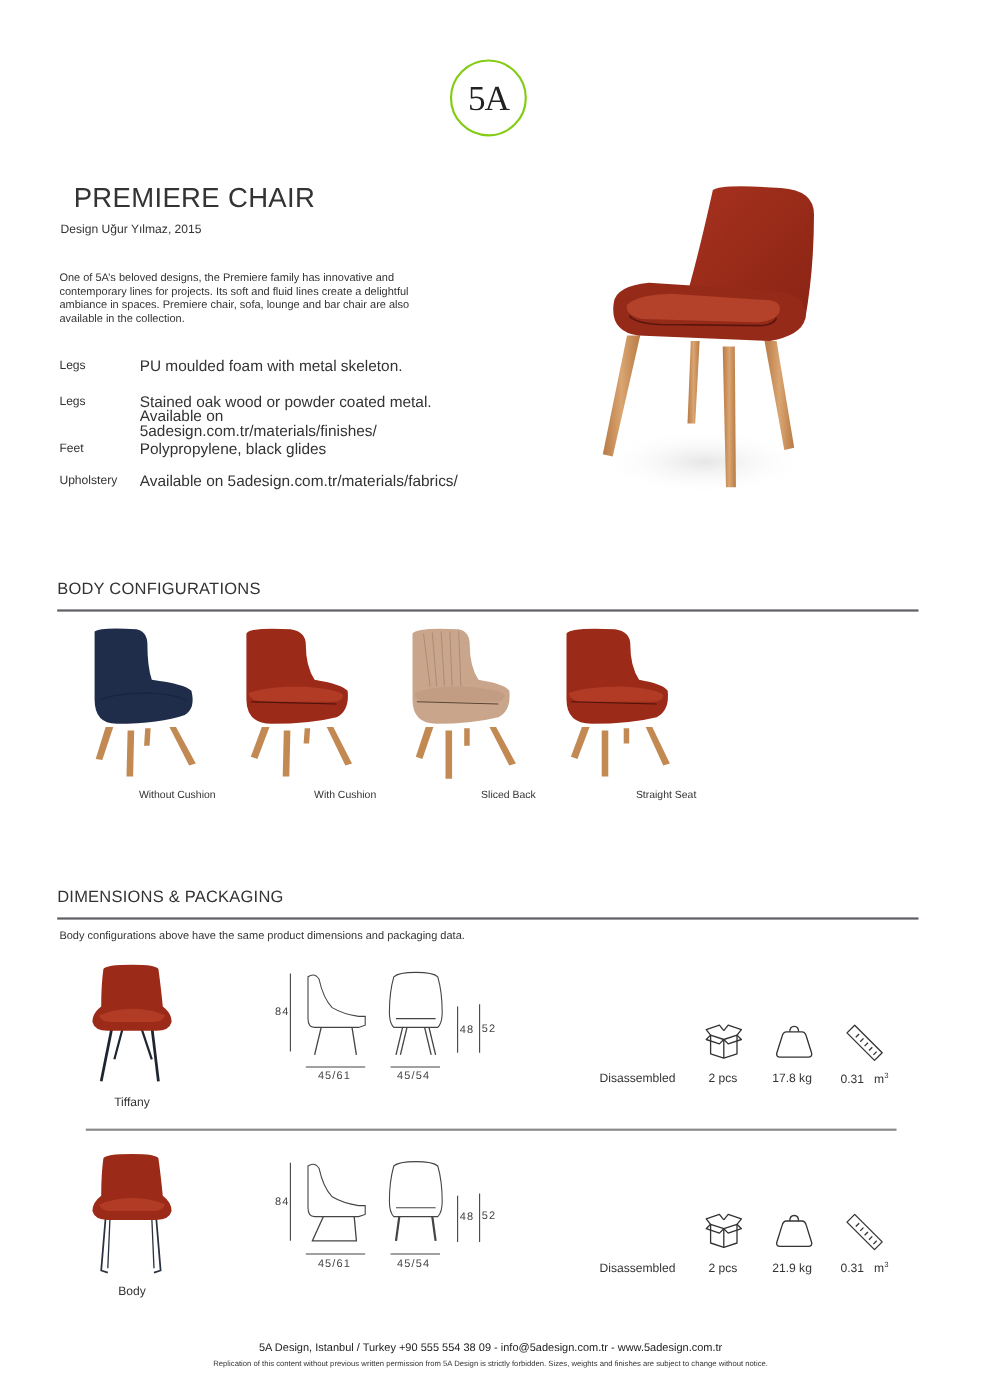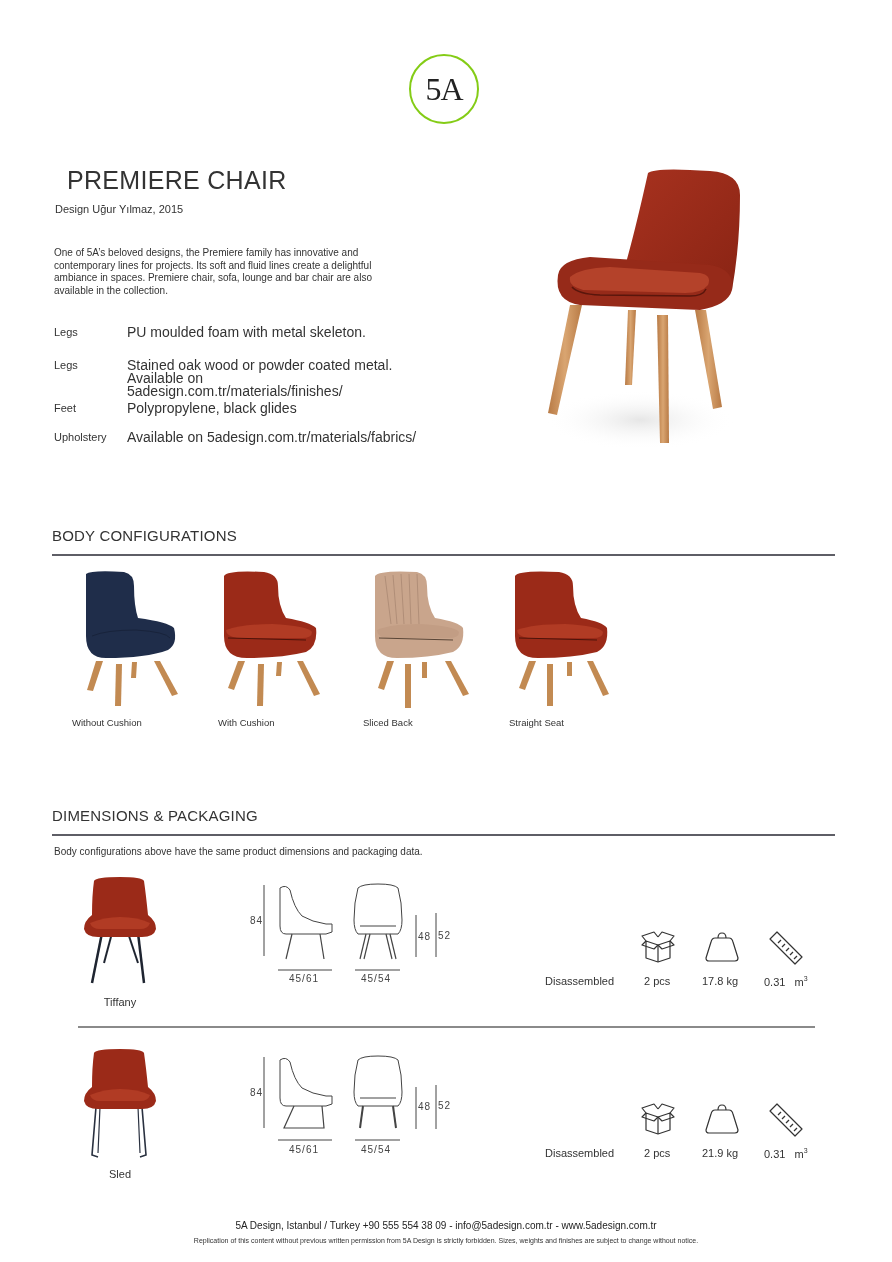--- a/index.html
+++ b/index.html
@@ -25,21 +25,21 @@
   
   .section-title { left: 52px; font-size: 15px; color: #333; letter-spacing: 0.2px; }
   .rule { height: 1.5px; background: #5e5e66; }
   .rule-light { height: 1.5px; background: #8a8a8a; }
 
   .note { left: 54px; top: 846px; font-size: 10px; color: #333; }
 
   
   .config-item { position: absolute; top: 566px; width: 140px; height: 170px; }
   .config-item svg { position: absolute; left: 0; top: 0; }
-  .config-label { position: absolute; top: 151px; left: 16px; width: 140px; text-align: left; font-size: 9.5px; color: #333; }
+  .config-label { position: absolute; top: 151px; left: 0; width: 140px; text-align: right; font-size: 9.5px; color: #333; }
 
   
   .dim-row { position: absolute; left: 0; width: 892px; }
   .model-label { position: absolute; width: 80px; text-align: center; font-size: 11px; color: #333; }
   .dim-num { position: absolute; font-size: 10px; color: #444; letter-spacing: 1px; }
   .pack-text { position: absolute; font-size: 11px; color: #333; }
   .sup { font-size: 7px; vertical-align: super; }
 
   
   .footer-main { left: 0; top: 1220px; width: 892px; text-align: center; font-size: 10px; color: #222; }
@@ -241,21 +241,21 @@
 
 <div class="abs rule-light" style="left:78px; top:1026px; width:737px;"></div>
 
 <div class="dim-row" style="top:1042px; height:150px;">
   <svg class="abs" style="left:80px; top:5px;" width="80" height="120" viewBox="0 0 80 120">
     <path d="M16,60 L12,108 L18,110 M62,60 L66,108 L60,110" fill="none" stroke="#2a3140" stroke-width="1.6"></path>
     <path d="M20,60 L18,106 M58,60 L60,106" fill="none" stroke="#2a3140" stroke-width="1.2"></path>
     <path d="M14,6 Q16,2 40,2 Q62,2 64,6 Q66,20 68,40 Q76,46 76,54 Q74,62 62,62 L18,62 Q6,62 4,54 Q4,46 12,40 Q12,20 14,6 Z" fill="#9b2a18"></path>
     <path d="M10,48 Q24,42 40,42 Q58,42 70,48 Q68,54 60,54 L20,54 Q12,54 10,48 Z" fill="#b13b24"></path>
   </svg>
-  <div class="model-label" style="left:80px; top:126px;">Sled</div>
+  <div class="model-label" style="left:80px; top:126px;">Body</div>
 
   <svg class="abs" style="left:250px; top:12px;" width="210" height="105" viewBox="0 0 210 105">
     <line x1="14" y1="3" x2="14" y2="74" stroke="#444" stroke-width="1"></line>
     <path d="M30,6 Q36,2 40,8 Q44,26 52,34 Q62,40 76,42 L82,42 L82,50 L76,52 L36,52 Q30,52 30,44 Z" fill="none" stroke="#444" stroke-width="1"></path>
     <path d="M44,52 L34,74 L74,74 L72,52" fill="none" stroke="#444" stroke-width="1.2"></path>
     <line x1="28" y1="86" x2="82" y2="86" stroke="#444" stroke-width="1"></line>
     <path d="M108,6 Q112,2 128,2 Q144,2 148,6 Q152,20 152,38 Q152,48 148,52 L108,52 Q104,48 104,38 Q104,20 108,6 Z" fill="none" stroke="#444" stroke-width="1"></path>
     <line x1="110" y1="44" x2="146" y2="44" stroke="#444" stroke-width="1"></line>
     <line x1="113" y1="52" x2="110" y2="74" stroke="#444" stroke-width="2"></line>
     <line x1="143" y1="52" x2="146" y2="74" stroke="#444" stroke-width="2"></line>

